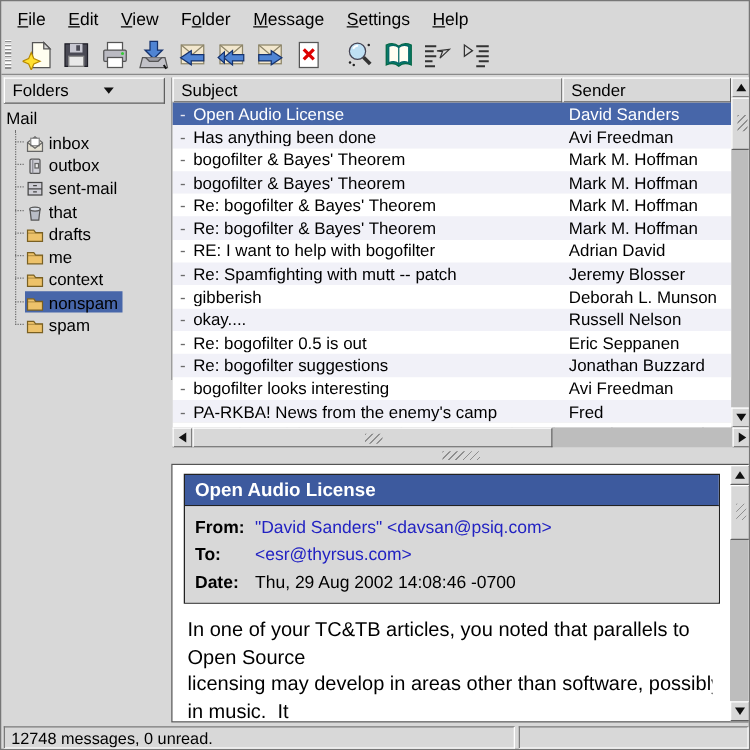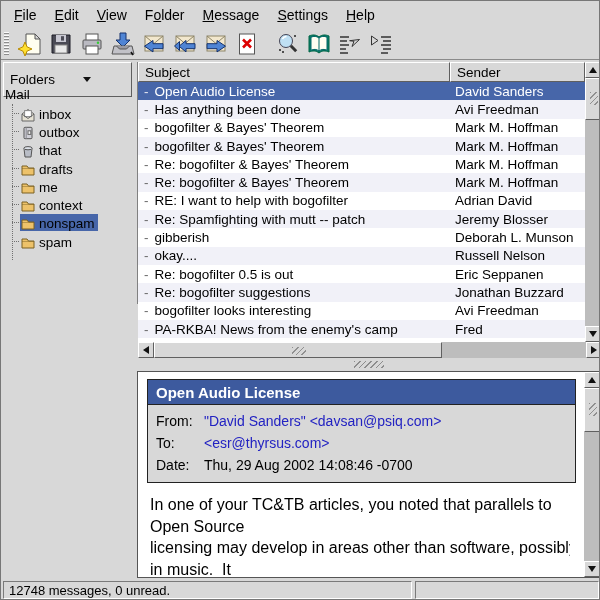--- a/index.html
+++ b/index.html
@@ -17,21 +17,21 @@
   .toolbar{position:absolute;left:0;top:28px;width:100%;height:31px;border-bottom:1px solid #8a8a8a;
     display:flex;align-items:center}
   .thandle{width:5px;height:24px;margin:0 5px 0 3px;
     background:repeating-linear-gradient(180deg,#fbfbfb 0 1px,#8d8d8d 1px 2px,#d8d8d8 2px 3px)}
   .tbtns{display:flex;align-items:center}
   .tbtn{width:31px;height:28px;display:flex;align-items:center;justify-content:center}
   .tbtn-gap{margin-left:10px}
   .ticon svg{width:24px;height:24px;display:block}
 
   
-  .folders-btn{position:absolute;left:2px;top:61px;width:129px;height:35px;background:#d8d8d8;
+  .folders-btn{position:absolute;left:2px;top:61px;width:129px;height:21px;background:#d8d8d8;
     border-top:1px solid #fff;border-left:1px solid #fff;border-right:1px solid #5f5f5f;border-bottom:1px solid #5f5f5f;
     display:flex;align-items:center;font-size:13.5px;padding-left:6px}
   .folders-arrow{margin-left:28px;width:0;height:0;border-left:4px solid transparent;
     border-right:4px solid transparent;border-top:5px solid #111}
   .tree{position:absolute;left:3px;top:86px;width:130px;font-size:13.5px}
   .tree-root{height:17px;line-height:16px;padding-left:1px}
   .tree-items{position:relative;margin-left:8px}
   .tree-line{position:absolute;left:0;top:0;height:156px;border-left:1px dotted #707070}
   .tree-item{height:18.3px;display:flex;align-items:center}
   .stub{width:7px;border-top:1px dotted #707070;margin-right:1px}
@@ -89,21 +89,21 @@
   .pv-scroll .sbtn.bot{position:absolute;bottom:0;left:0}
   .pv-thumb{position:absolute;left:0;top:16px;width:16px;height:44px;background:#d8d8d8;
     border-top:1px solid #fff;border-left:1px solid #fff;border-right:1px solid #606060;border-bottom:1px solid #606060}
   .pv-thumb::after{content:"";position:absolute;left:4px;top:14px;width:8px;height:13px;
     background:repeating-linear-gradient(135deg,#909090 0 1px,transparent 1px 4px)}
   .hdrbox{position:absolute;left:9px;top:7px;width:429px;border:1px solid #222}
   .hdr-title{height:25px;background:var(--titlebg,#3d5a9e);color:#fff;font-weight:bold;font-size:15px;
     display:flex;align-items:center;padding-left:8px;border-bottom:1px solid #222}
   .hdr-info{background:#d8d8d8;padding:5px 8px 6px 8px;font-size:14px}
   .hrow{display:flex;line-height:22px;white-space:nowrap}
-  .hlabel{font-weight:normal;width:48px;flex:none}
+  .hlabel{font-weight:bold;width:48px;flex:none}
   .hlink{color:var(--link,#2222c2)}
   .message-body{position:absolute;left:12px;top:122px;width:420px;height:84px;
     font-size:16px;line-height:21.5px;overflow:hidden}
   .bline{white-space:pre}
 
   
   .statusbar{position:absolute;left:0;top:578px;width:600px;height:22px;display:flex;gap:3px;padding:2px 2px 0 2px}
   .spanel{background:#d8d8d8;border-top:1px solid #7a7a7a;border-left:1px solid #7a7a7a;
     border-bottom:1px solid #fff;border-right:1px solid #fff;font-size:13px;display:flex;align-items:center;
     padding-left:5px;height:18px;white-space:nowrap;overflow:hidden}
@@ -273,20 +273,33 @@
           <span class="stub"></span>
           <span class="fwrap">
             <span class="ficon">
               <svg viewBox="0 0 14 14">
                 <rect x="3" y="1.3" width="8" height="11.4" rx="1" fill="#cfcfd6" stroke="#555"></rect>
                 <path d="M5.2 1.3v11.4" stroke="#8a8a92"></path>
                 <rect x="7" y="4.8" width="2.8" height="3.6" fill="#efefef" stroke="#666"></rect>
               </svg>
             </span>
             <span>outbox</span>
+          </span>
+        </div>
+        <div class="tree-item">
+          <span class="stub"></span>
+          <span class="fwrap">
+            <span class="ficon">
+              <svg viewBox="0 0 14 14">
+                <rect x="1.5" y="2" width="11" height="10" fill="#cfcfd6" stroke="#444"></rect>
+                <path d="M1.5 7h11" stroke="#444"></path>
+                <path d="M5.5 4.5h3M5.5 9.5h3" stroke="#444"></path>
+              </svg>
+            </span>
+            <span>sent-mail</span>
           </span>
         </div>
         <div class="tree-item">
           <span class="stub"></span>
           <span class="fwrap">
             <span class="ficon">
               <svg viewBox="0 0 14 14">
                 <path d="M3 4.5h8l-1 8.5H4z" fill="#b9bdc6" stroke="#555"></path>
                 <ellipse cx="7" cy="4.2" rx="4.2" ry="1.6" fill="#dde1e8" stroke="#555"></ellipse>
               </svg>

